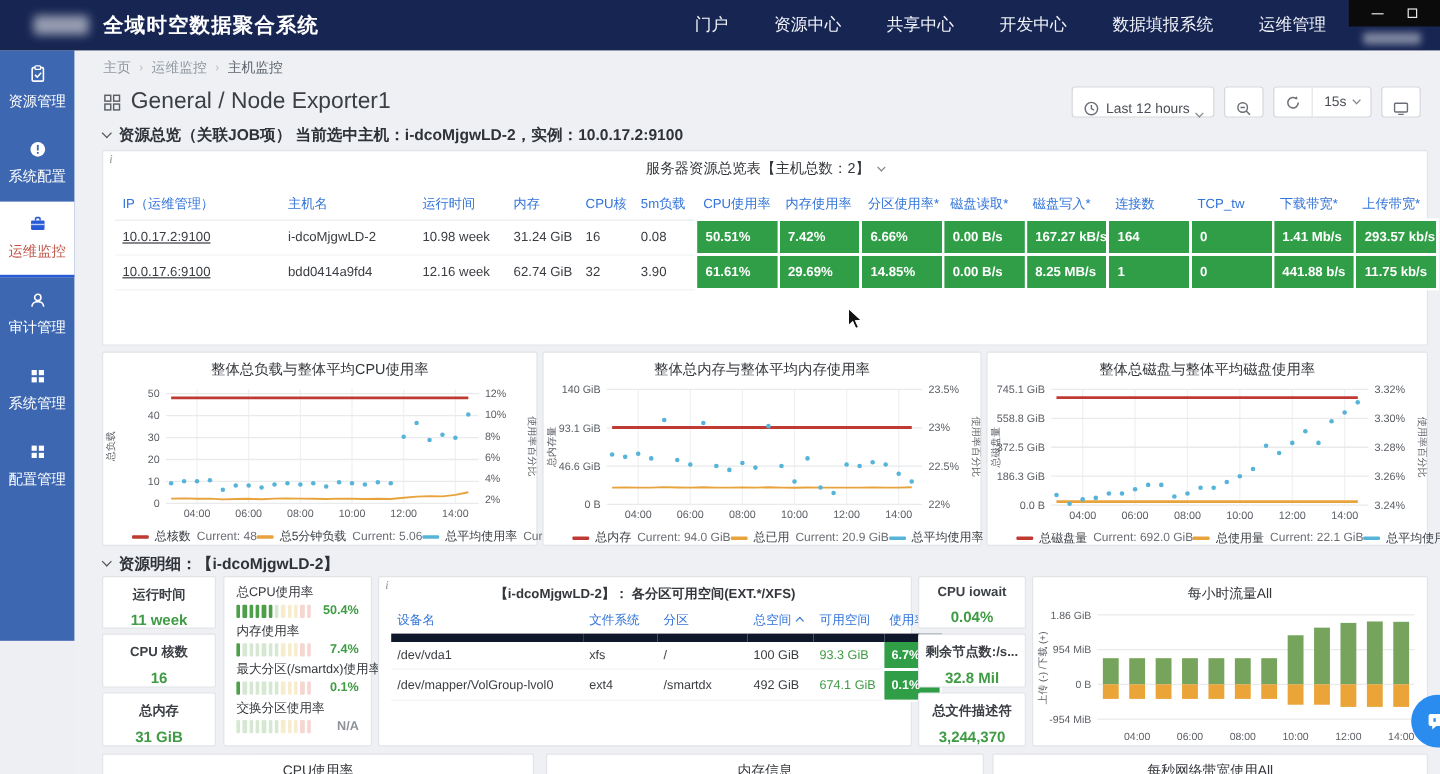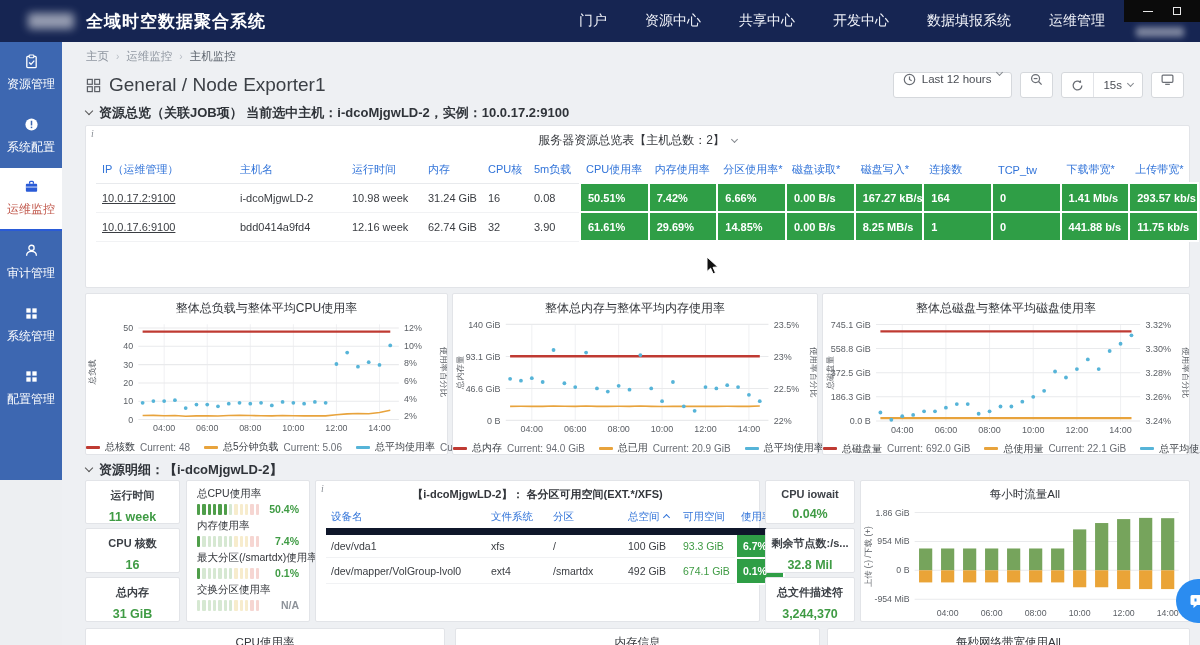--- a/index.html
+++ b/index.html
@@ -9,34 +9,34 @@
 .navbar{position:absolute;left:0;top:0;width:1200px;height:42px;background:#162552;display:flex;align-items:center;z-index:30}
 .logo-blur{width:46px;height:16px;margin-left:28px;background:rgba(255,255,255,.55);border-radius:3px;filter:blur(4px)}
 .app-title{color:#fff;font-size:17px;font-weight:bold;margin-left:12px;letter-spacing:1px}
 .nav-menu{display:flex;align-items:center;margin-left:auto;margin-right:95px;gap:38px}
 .nav-item{color:#f2f4fa;font-size:14px;cursor:pointer;white-space:nowrap}
 .win-controls{position:absolute;right:0;top:0;width:76px;height:22px;background:#0b0b0b;display:flex;align-items:center;justify-content:space-evenly;z-index:40}
 .wc-min{width:10px;border-top:1.5px solid #e8e8e8;height:0}
 .wc-max{width:8px;height:8px;border:1.2px solid #e8e8e8}
 .user-blur{position:absolute;right:16px;top:27px;width:48px;height:10px;background:rgba(255,255,255,.45);border-radius:2px;filter:blur(3px)}
 
-.sidebar{position:absolute;left:0;top:42px;width:62px;height:438px;background:#3d67b1;z-index:20}
+.sidebar{position:absolute;left:0;top:42px;width:62px;height:492px;background:#3d67b1;z-index:20}
 .side-item{height:63px;display:flex;flex-direction:column;align-items:center;justify-content:center;gap:7px;cursor:pointer}
 .side-item .lbl{color:#fff;font-size:12px;white-space:nowrap}
 .side-item svg{width:15px;height:15px}
 .side-item.active{background:#fff;border-bottom:2px solid #2a5bd7}
 .side-item.active .lbl{color:#c0564a}
 
 .content{position:absolute;left:62px;top:42px;width:1138px;height:603px;background:#eef0f3}
 .breadcrumb{position:absolute;left:24px;top:7px;display:flex;gap:7px;font-size:11.5px;color:#9097a1;align-items:center}
 .breadcrumb .sep{color:#b7bcc4;font-size:10px}
 .breadcrumb .last{color:#5d646e}
 .dash-header{position:absolute;left:24px;top:32px;display:flex;align-items:center;gap:8px;font-size:19px;color:#3c4046;font-weight:500}
 .toolbar{position:absolute;right:16px;top:30px;display:flex;align-items:center;gap:8px}
-.tbtn{background:#fff;border:1px solid #d5d8dc;border-radius:3px;height:26px;display:flex;align-items:flex-start;padding:0 9px;gap:6px;font-size:11.5px;color:#4a4e55;cursor:pointer}
+.tbtn{background:#fff;border:1px solid #d5d8dc;border-radius:3px;height:26px;display:flex;align-items:flex-end;padding:0 9px;gap:6px;font-size:11.5px;color:#4a4e55;cursor:pointer}
 .tbtn svg{width:13px;height:13px}
 .tgroup{display:flex;background:#fff;border:1px solid #d5d8dc;border-radius:3px;height:26px;align-items:center}
 .tgroup .seg{display:flex;align-items:center;padding:0 9px;gap:6px;height:100%;font-size:11.5px;color:#4a4e55;cursor:pointer}
 .tgroup .seg+.seg{border-left:1px solid #e2e4e8}
 .caret{display:inline-block;width:5px;height:5px;border-right:1.4px solid #85898f;border-bottom:1.4px solid #85898f;transform:rotate(45deg);margin-top:-3px}
 .section-head{position:absolute;display:flex;align-items:center;gap:7px;font-size:13px;font-weight:bold;color:#2f3339}
 .sec-caret{display:inline-block;width:6px;height:6px;border-right:1.6px solid #555;border-bottom:1.6px solid #555;transform:rotate(45deg);margin-top:-4px}
 .panel{position:absolute;background:#fff;border:1px solid #e2e4e8;border-radius:2px}
 .info-i{position:absolute;left:5px;top:2px;font-family:"Liberation Serif",serif;font-style:italic;font-size:10px;color:#8a8f96}
 .panel-title{text-align:center;font-size:12px;color:#33363b;font-weight:500;padding-top:6px;display:flex;justify-content:center;align-items:center;gap:7px}
@@ -59,21 +59,21 @@
 .gauge-val{font-size:10.5px;font-weight:bold;color:#3f9b44;width:34px;text-align:right}
 .gauge-val.na{color:#8d9299}
 
 .part-table{margin:4px 10px 0 10px;font-size:10.5px}
 .part-table th{color:#3274d9;font-weight:normal;text-align:left;padding:4px 5px;border-bottom:7px solid #0f172a;white-space:nowrap}
 .part-table td{padding:0 5px;height:26px;border-bottom:1px solid #f1f2f4;color:#3a3d42;white-space:nowrap;overflow:hidden}
 .part-table td.avail{color:#3f9b44}
 .part-table td.usage{background:#2f9e46;color:#fff;font-weight:bold;border:2px solid #fff;padding:0 6px}
 .sort-caret{display:inline-block;width:5px;height:5px;border-right:1.4px solid #3274d9;border-bottom:1.4px solid #3274d9;transform:rotate(-135deg);margin-left:4px}
 
-.legend{display:flex;align-items:flex-start;gap:14px;padding:0 0;margin-top:1px}
+.legend{display:flex;align-items:flex-start;padding:0 24px;margin-top:1px}
 .legend-item{display:flex;align-items:center;gap:5px;font-size:10px;color:#3c4046;cursor:pointer;white-space:nowrap}
 .legend-dash{width:14px;height:3px;border-radius:1px}
 .legend-item.pushed{margin-left:auto}
 svg text{font-family:"Liberation Sans","DejaVu Sans",sans-serif}
 
 .fab{position:absolute;left:1176px;top:579px;width:44px;height:44px;border-radius:50%;background:#2b8cf0;z-index:50;display:flex;align-items:center;justify-content:center;cursor:pointer}
 
 .mouse{position:absolute;left:706px;top:256px;z-index:60;pointer-events:none}
 </style>
 </head>

